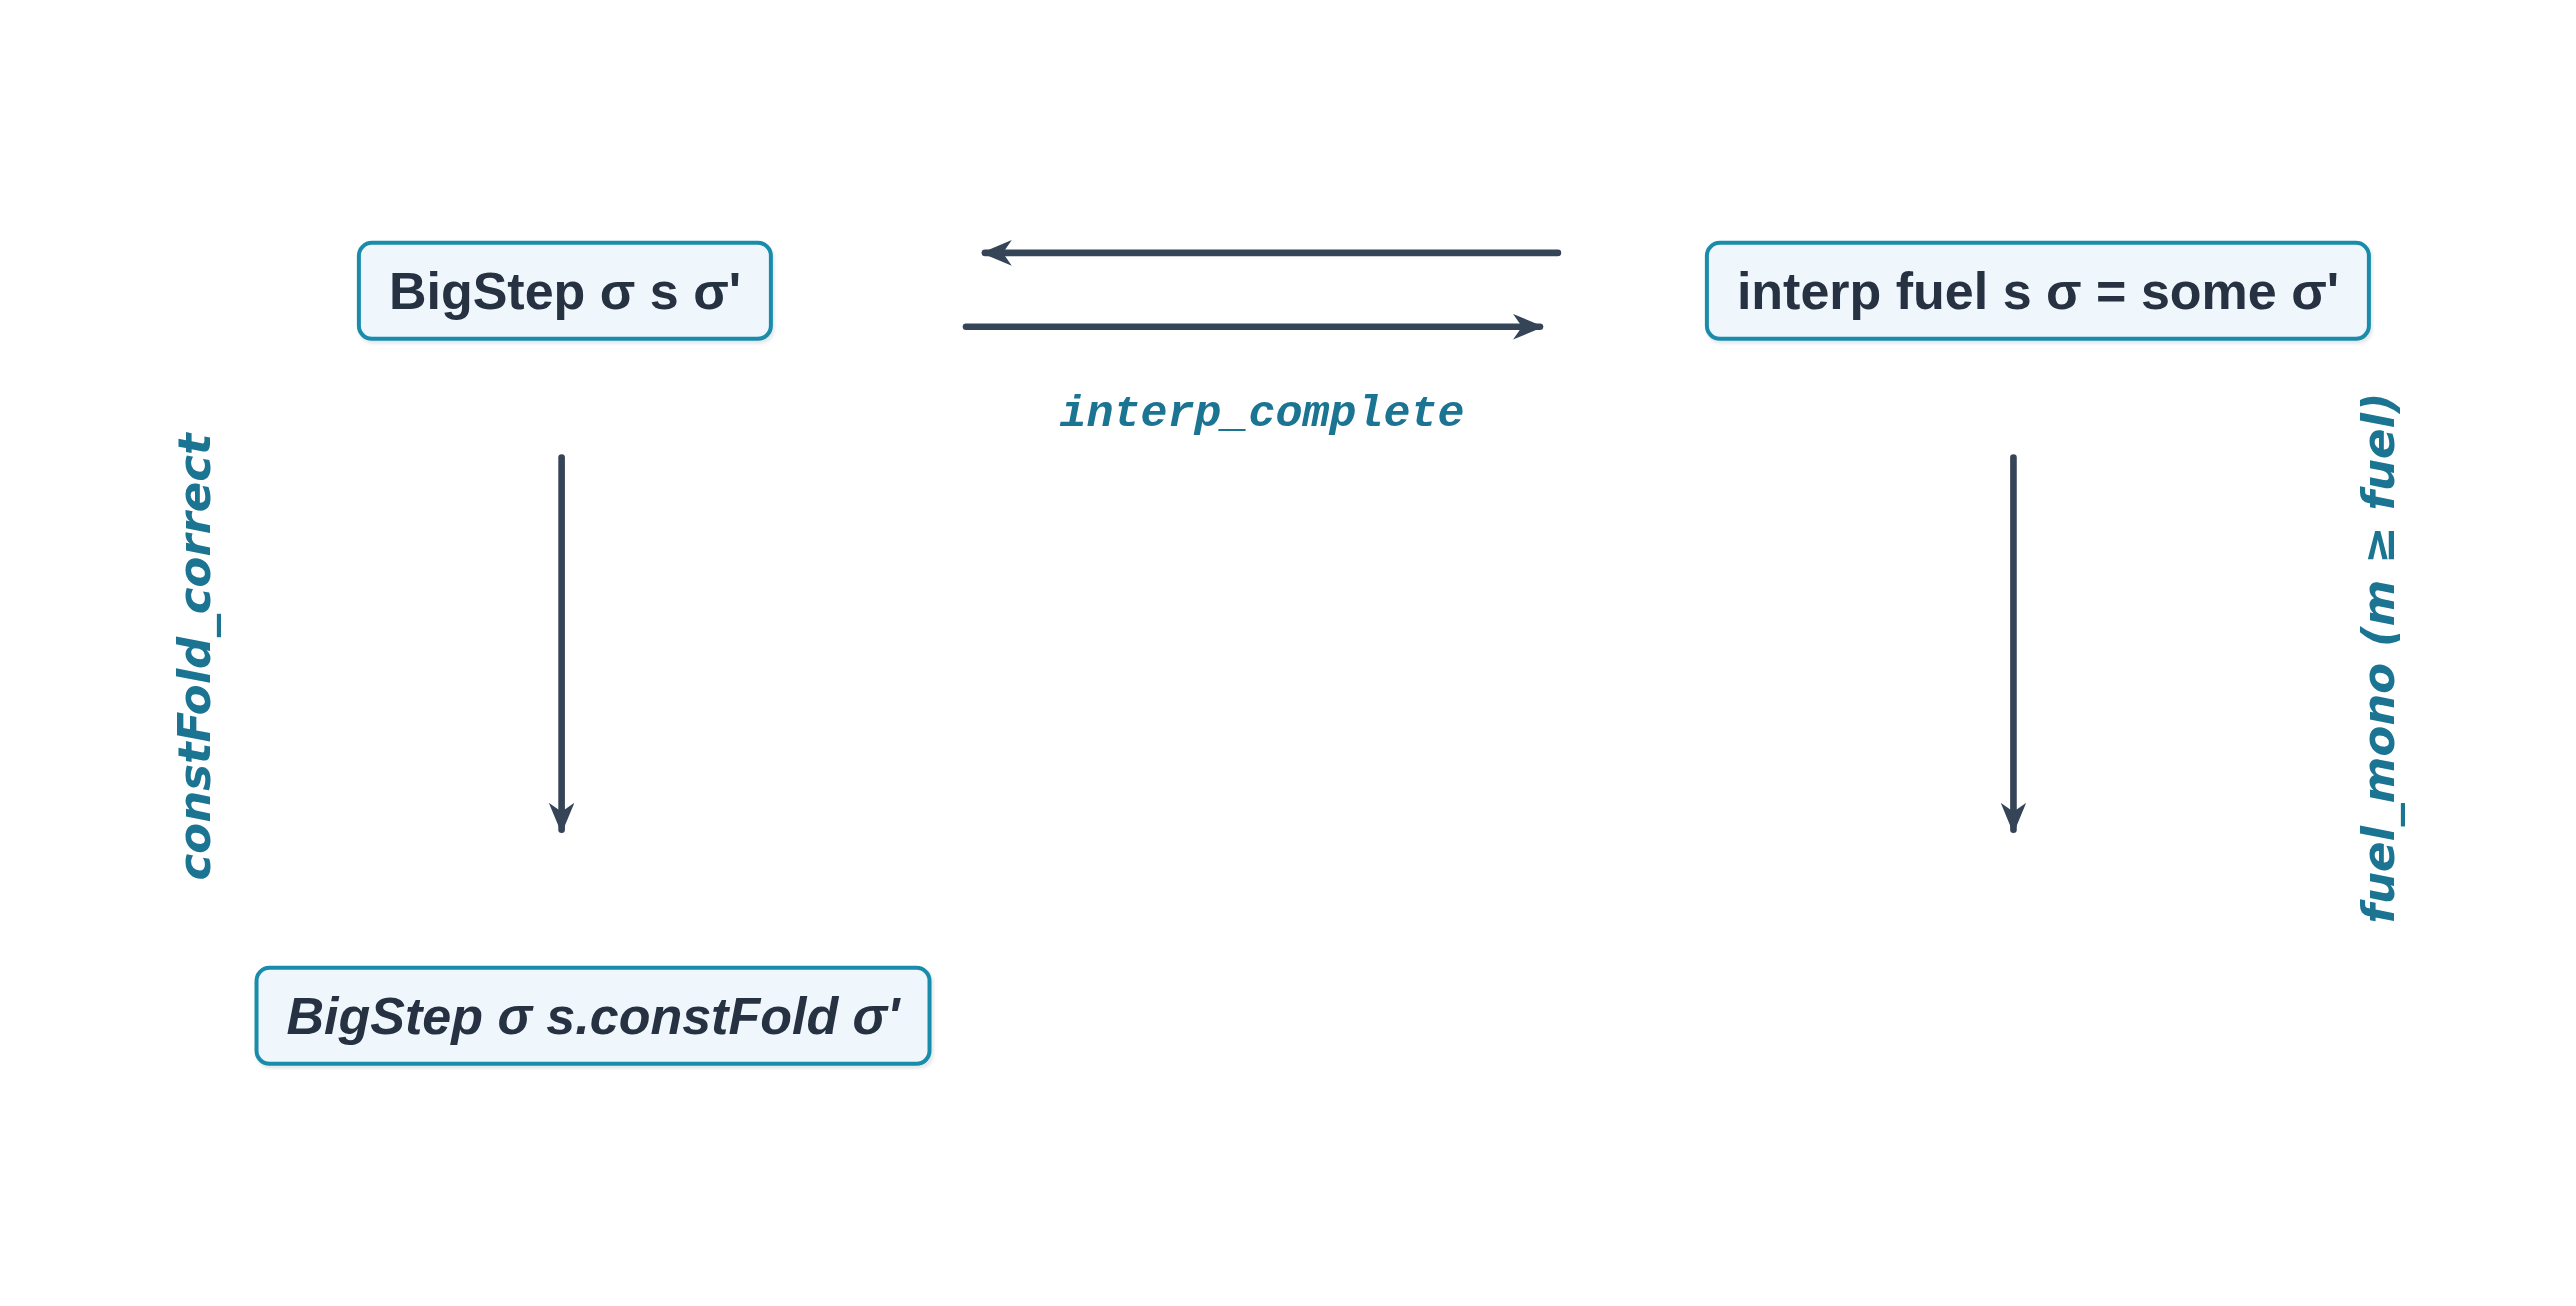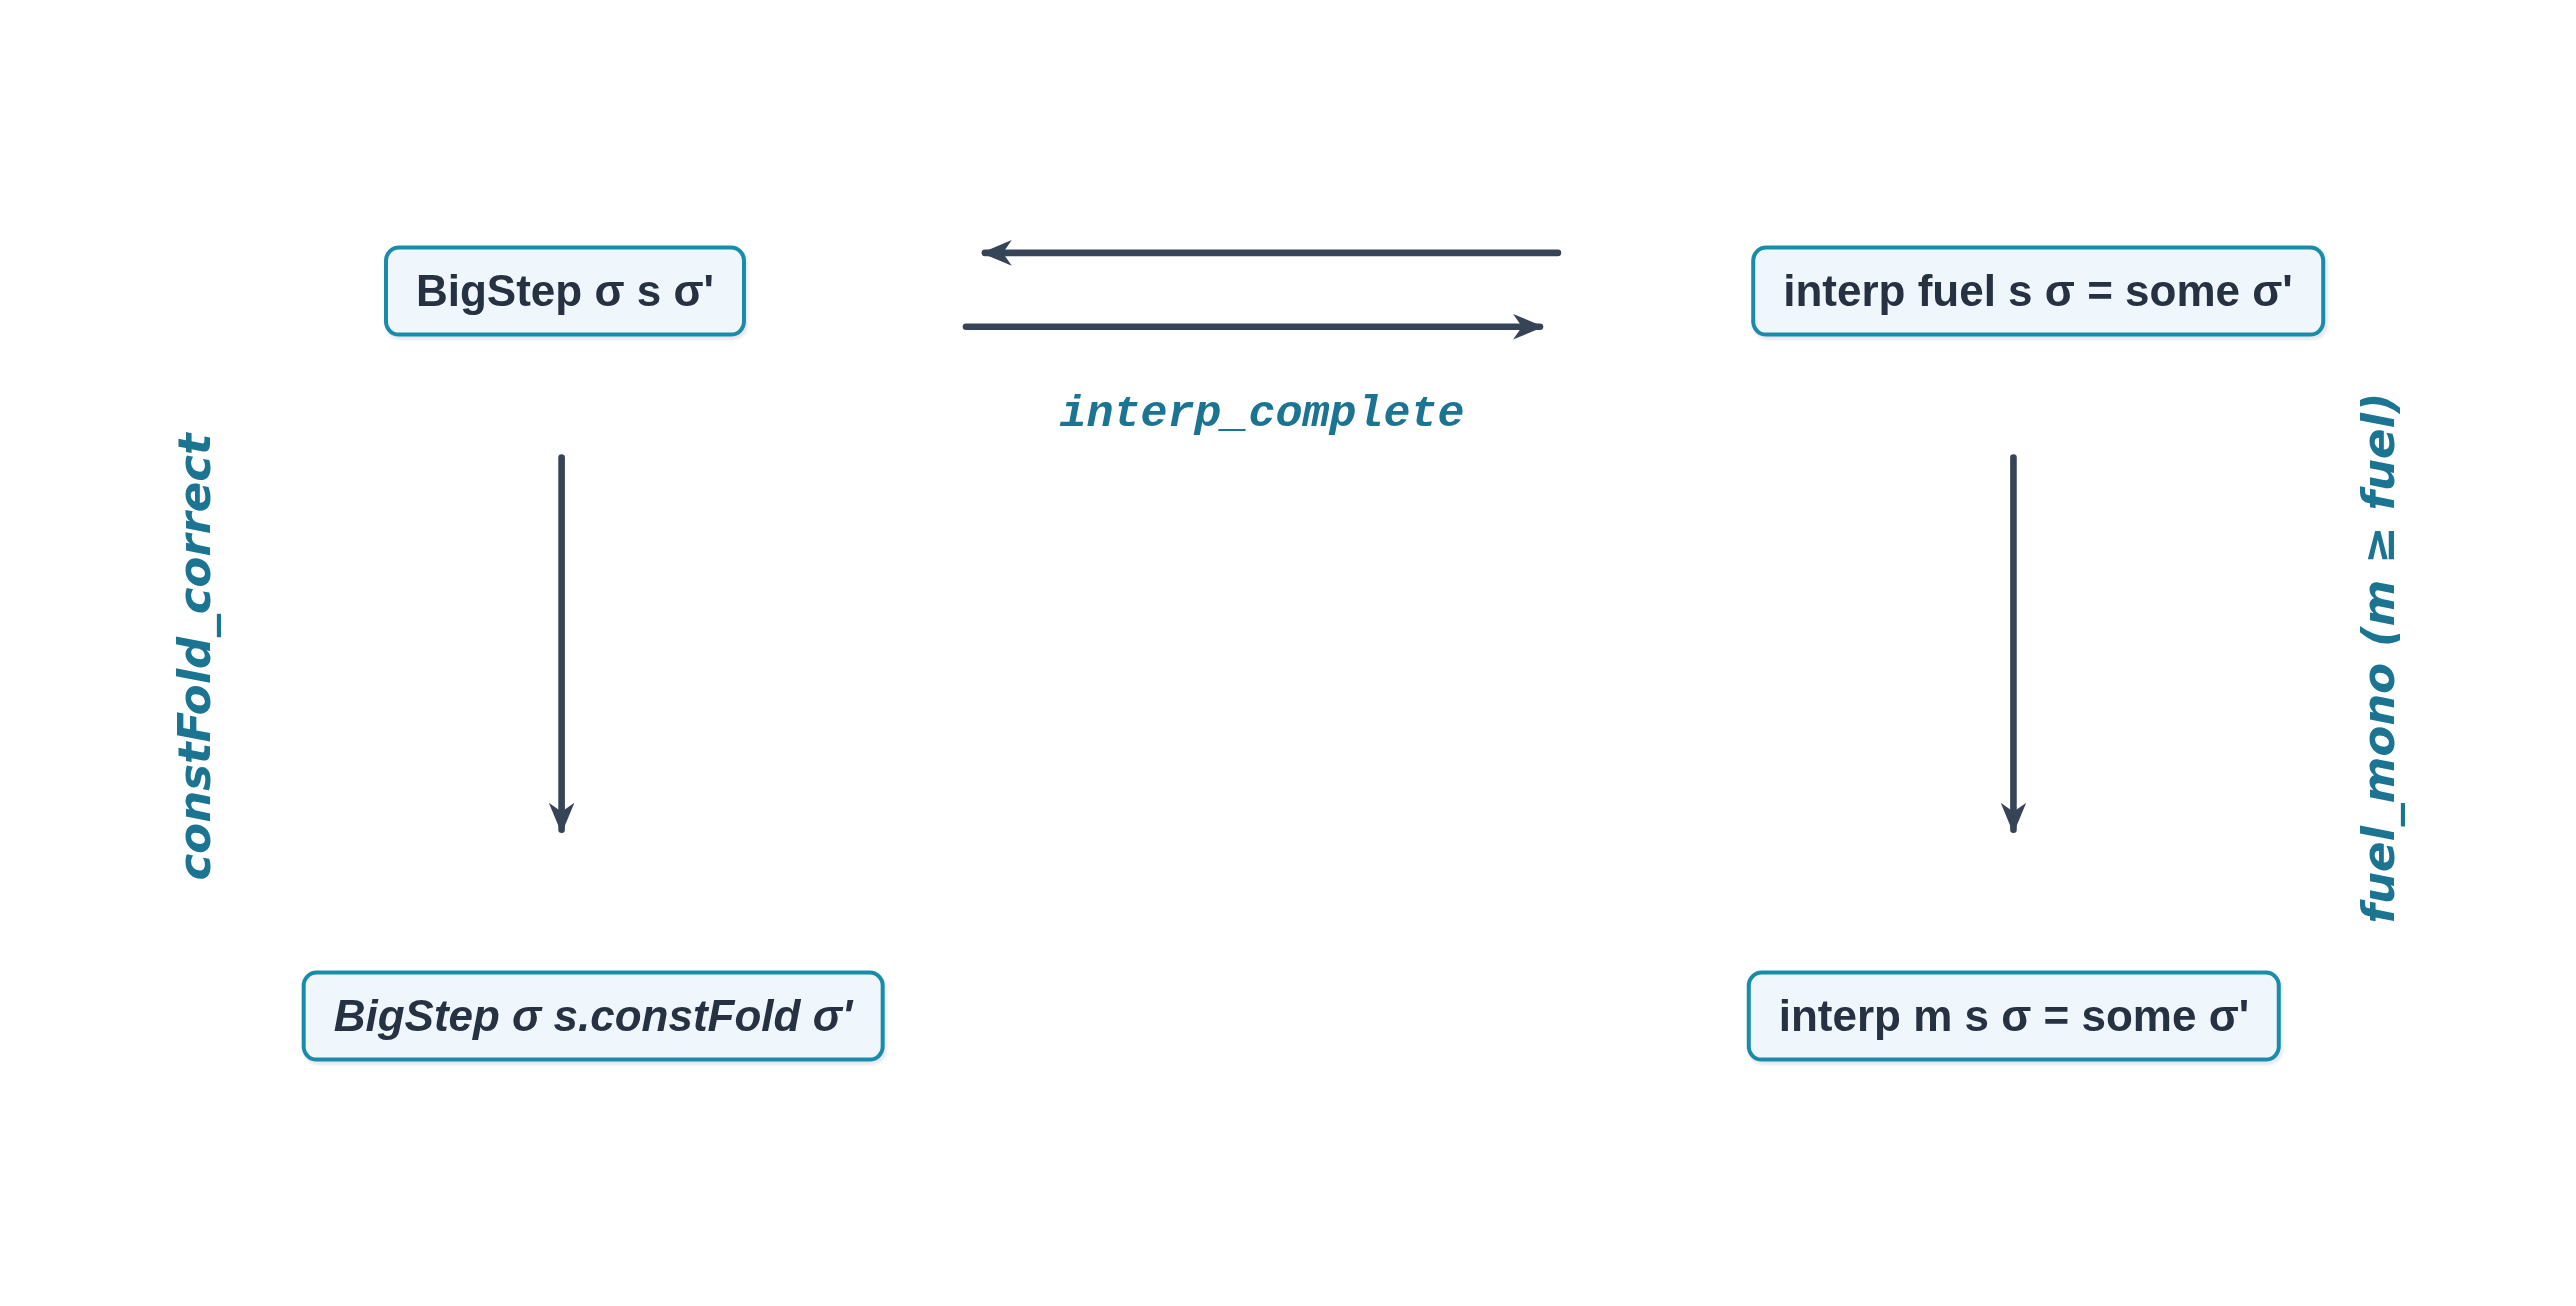--- a/index.html
+++ b/index.html
@@ -24,21 +24,21 @@
   }
   .node {
     position: absolute;
     transform: translate(-50%, -50%);
     background: #eff6fc;
     border: 4.7px solid #1a8cab;
     border-radius: 15px;
     padding: 15px 28px;
     font-family: "Liberation Sans", sans-serif;
     font-weight: bold;
-    font-size: 44px;
+    font-size: 52px;
     line-height: 1.2;
     color: #263142;
     white-space: nowrap;
     box-shadow: 1.9px 2.8px 2.8px rgba(60, 80, 100, 0.12);
   }
   .edge-label {
     position: absolute;
     transform: translate(-50%, -50%);
     font-family: "DejaVu Sans", sans-serif;
     font-weight: bold;
@@ -76,21 +76,20 @@
     <line x1="593" y1="483" x2="593" y2="876" stroke="#364458" stroke-width="7" stroke-linecap="round" marker-end="url(#arrowhead)"></line>
     <line x1="2126" y1="483" x2="2126" y2="876" stroke="#364458" stroke-width="7" stroke-linecap="round" marker-end="url(#arrowhead)"></line>
   </svg>
 
   <div class="node" id="node-bigstep-top">BigStep σ s σ'</div>
 
   <div class="node" id="node-interp-fuel">interp fuel s σ = some σ'</div>
 
   <div class="node" id="node-bigstep-constfold">BigStep σ s.constFold σ'</div>
 
-  <div class="node" id="node-interp-m">interp m s σ = some σ'</div>
 
 
   <div class="edge-label" id="label-interp-complete">interp_complete</div>
 
   <div class="edge-label vertical" id="label-constfold-correct">constFold_correct</div>
 
   <div class="edge-label vertical" id="label-fuel-mono">fuel_mono (m ≥ fuel)</div>
 
 </div>
 

